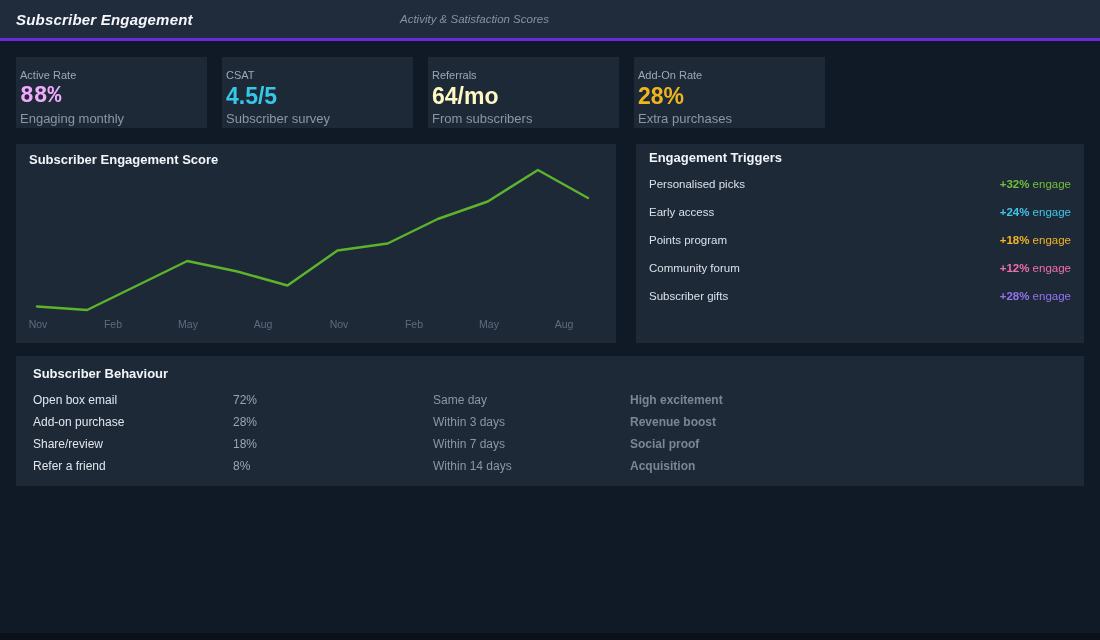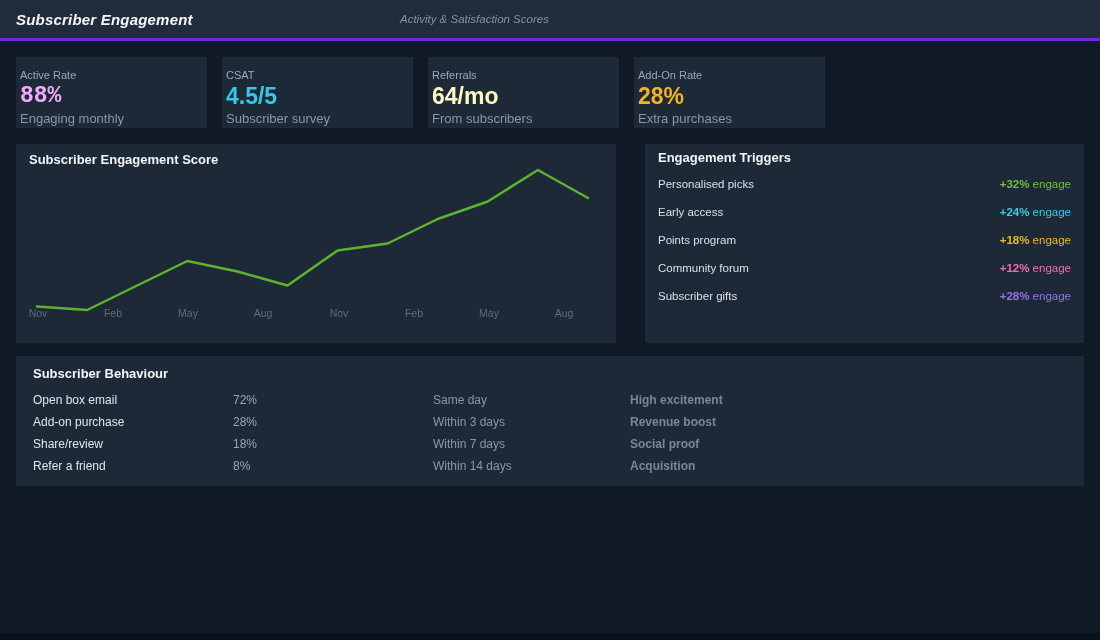--- a/index.html
+++ b/index.html
@@ -17,27 +17,27 @@
   .content { padding:16px; }
 
   
   .kpi-row { display:flex; gap:15px; margin-bottom:16px; }
   .kpi { width:191px; height:71px; background:#1e2937; padding:12px 4px; }
   .kpi-label { font-size:11px; color:#9da7b6; }
   .kpi-value { font-size:23px; font-weight:bold; line-height:1.1; margin:3px 0 2px; }
   .kpi-sub { font-size:13px; color:#8b96a6; }
 
   
-  .mid-row { display:flex; gap:29px; margin-bottom:13px; }
+  .mid-row { display:flex; gap:20px; margin-bottom:13px; }
   .panel { background:#1e2937; }
   .chart-panel { position:relative; width:600px; height:199px; }
   .panel-title { font-size:13px; font-weight:bold; color:#f2f5f9; }
   .chart-title { position:absolute; top:8px; left:13px; z-index:2; }
   .chart-svg { position:absolute; left:0; top:0; }
-  .x-labels span { position:absolute; bottom:24px; font-size:10.5px; color:#5e6b7f; transform:translateX(-50%); }
+  .x-labels span { position:absolute; bottom:13px; font-size:10.5px; color:#5e6b7f; transform:translateX(-50%); }
   .x-labels span:nth-child(1){left:22px;} .x-labels span:nth-child(2){left:97px;}
   .x-labels span:nth-child(3){left:172px;} .x-labels span:nth-child(4){left:247px;}
   .x-labels span:nth-child(5){left:323px;} .x-labels span:nth-child(6){left:398px;}
   .x-labels span:nth-child(7){left:473px;} .x-labels span:nth-child(8){left:548px;}
 
   .triggers-panel { flex:1; height:199px; padding:6px 13px; }
   .trow { display:flex; justify-content:space-between; align-items:center; height:28px; }
   .trows { margin-top:5px; }
   .t-label { font-size:11.5px; color:#d9e0e9; }
   .t-val { font-size:11.5px; }

